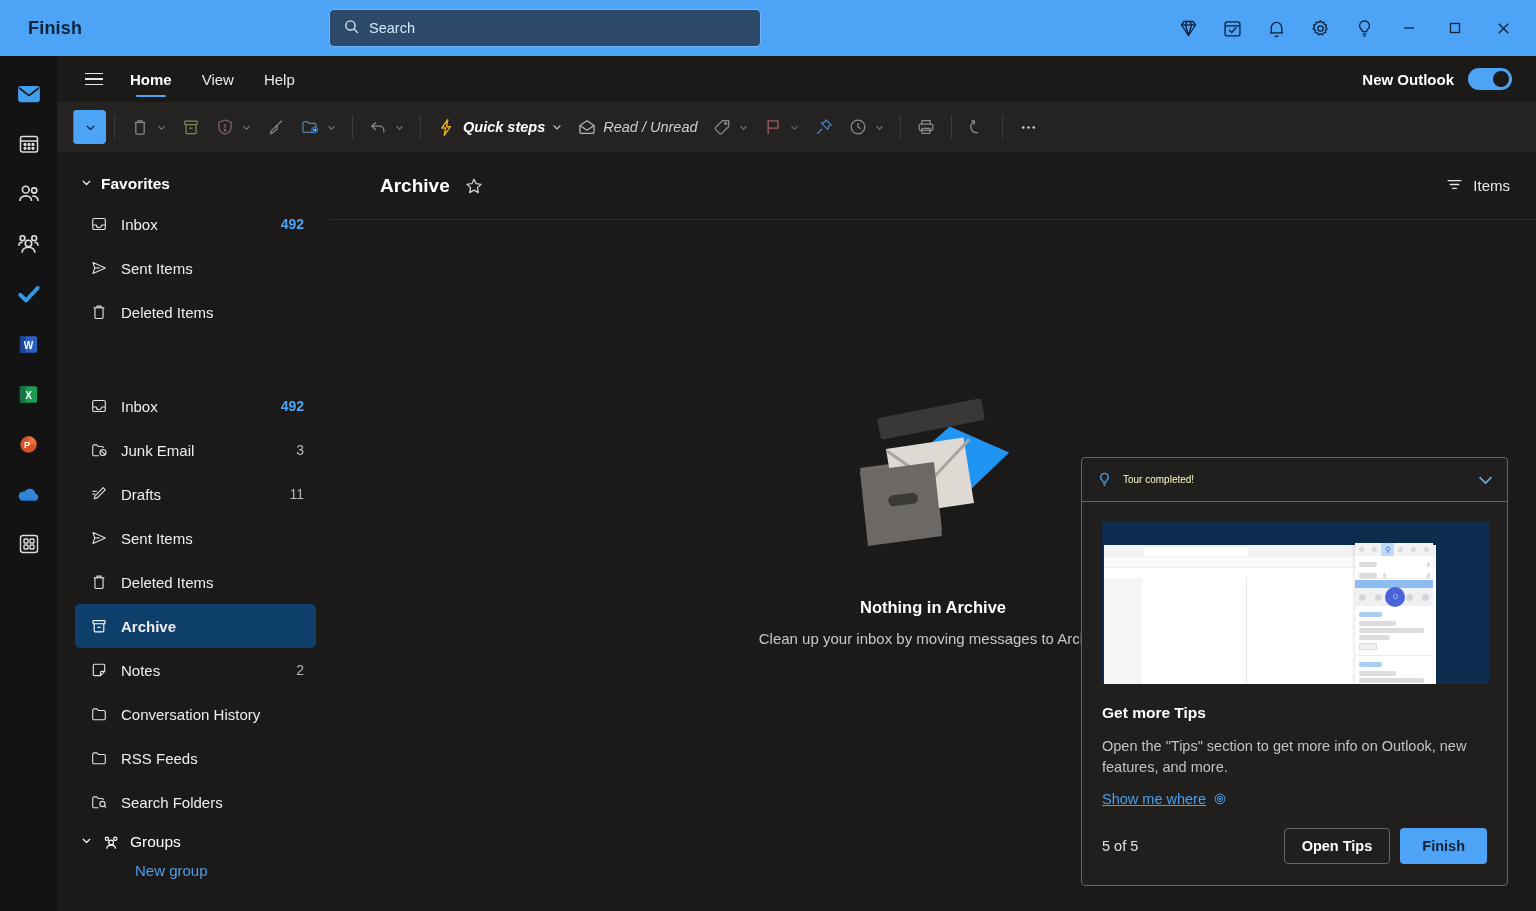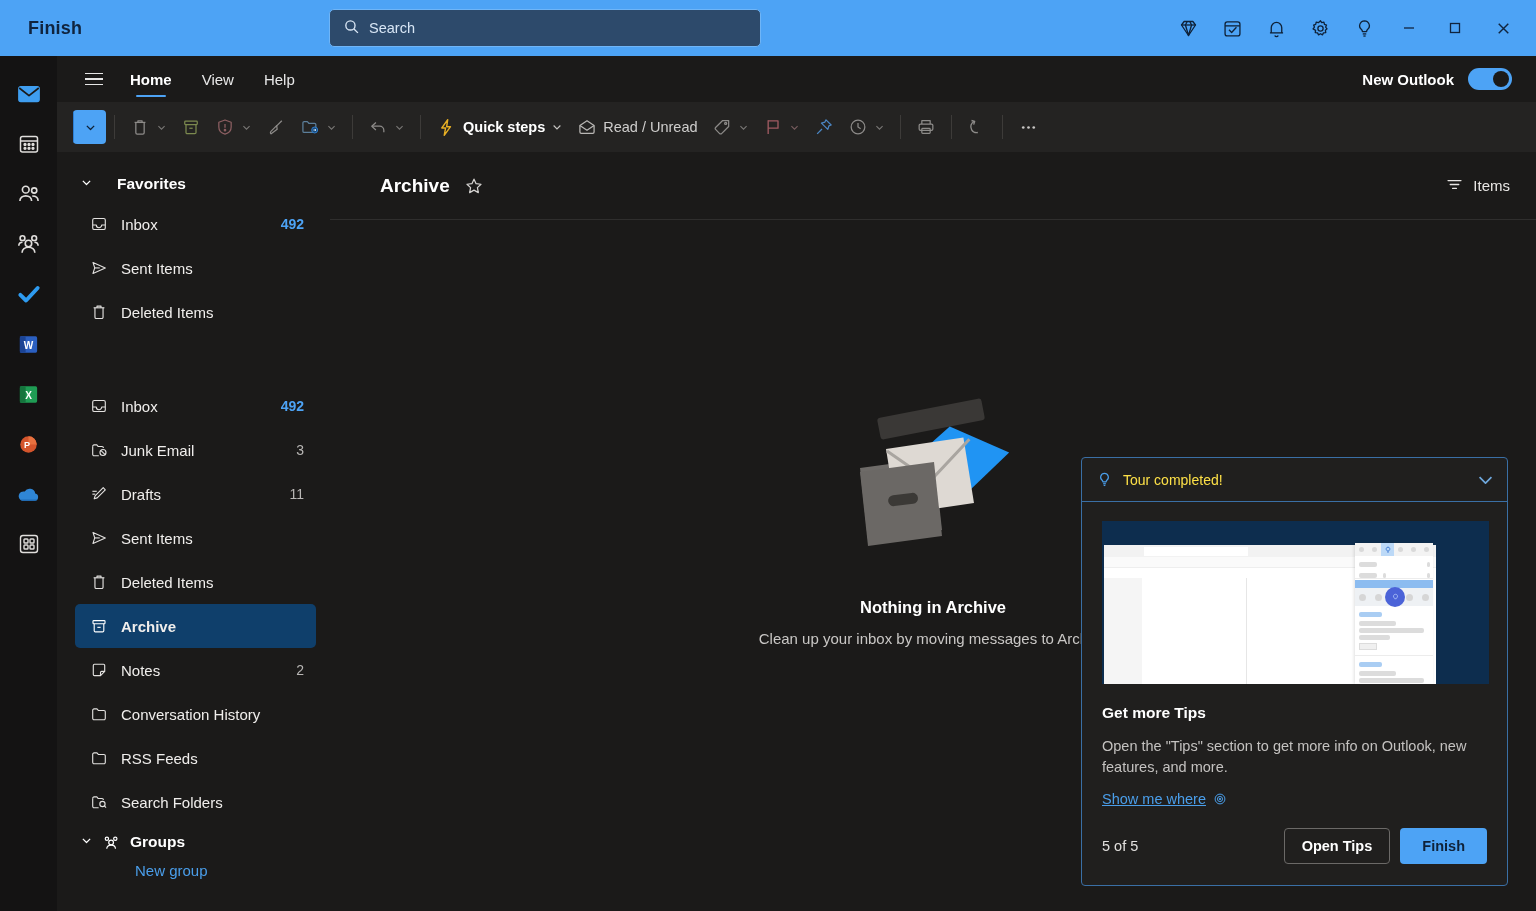--- a/index.html
+++ b/index.html
@@ -96,36 +96,36 @@
   }
   .newmail {
     height: 34px; display: flex; align-items: stretch; border-radius: 4px; overflow: hidden;
   }
   .newmail .split {
     background: #4da3f5; width: 33px; display: flex; align-items: center; justify-content: center;
     color: #0f2239; border-left: 1px solid #2d7fd4;
   }
   .cmd {
     height: 40px; display: flex; align-items: center; gap: 6px;
-    padding: 0 7px; color: #b4b2b0; font-size: 14.5px;
+    padding: 0 7px; color: #b4b2b0; font-size: 14.5px; font-style: italic;
   }
   .cmd .lbl { color: #cfcecd; }
   .cmd.dim { color: #706e6c; }
   .cmd-chev { color: #8a8886; display: flex; align-items: center; }
   .divider { width: 1px; height: 24px; background: #3d3b39; margin: 0 8px; }
   .qs-label { font-size: 14.5px; color: #ffffff; font-weight: 600; }
   .ribbon-expand { position: absolute; right: 10px; top: 64px; color: #c8c6c4; }
 
   
   .sidebar {
     position: absolute; left: 57px; top: 152px; width: 273px; height: 759px;
     background: #1b1a19; padding-top: 14px; overflow: hidden;
   }
   .sec-head {
-    height: 36px; display: flex; align-items: center; gap: 24px;
+    height: 36px; display: flex; align-items: center; gap: 8px;
     padding-left: 23px; font-size: 15.5px; font-weight: 700; color: #ffffff;
   }
   .folder {
     height: 44px; margin: 0 14px 0 18px; border-radius: 5px;
     display: flex; align-items: center; padding: 0 12px 0 14px; gap: 13px;
   }
   .folder.selected { background: #0f3f6b; }
   .folder .ico { width: 19px; height: 19px; display: flex; align-items: center; justify-content: center; color: #e4e2e0; flex: 0 0 19px; }
   .folder .name { font-size: 15px; color: #f0eeec; flex: 1; white-space: nowrap; }
   .folder.selected .name { font-weight: 700; }
@@ -160,21 +160,21 @@
   
   .tipcard {
     position: absolute; left: 1081px; top: 457px; width: 427px; height: 429px;
     background: #201f1e; border: 1px solid #3a6fa5; border-radius: 4px;
     display: flex; flex-direction: column;
   }
   .tip-head {
     height: 44px; border-bottom: 1px solid #3a6fa5;
     display: flex; align-items: center; padding: 0 12px 0 14px; gap: 10px;
   }
-  .tip-head .ttl { font-size: 14px; color: #fde047; flex: 1; }
+  .tip-head .ttl { font-size: 10px; color: #fef9c3; flex: 1; }
   .tip-body { padding: 19px 20px 0 20px; }
   .illus {
     width: 387px; height: 163px; background: #0d2d4e; position: relative; overflow: hidden;
   }
   .il-win {
     position: absolute; left: 2px; top: 24px; width: 332px; height: 139px;
     background: #ffffff;
   }
   .il-topbar { position: absolute; left: 0; top: 0; width: 332px; height: 12px; background: #f2f2f2; }
   .il-srch { position: absolute; left: 40px; top: 2px; width: 104px; height: 9px; background: #ffffff; }
@@ -752,21 +752,21 @@
           </svg>
       </span>
       <span style="display:flex;align-items:center;">
         <svg width="19" height="19" viewBox="0 0 24 24" fill="none" stroke="#ffffff" stroke-width="1.5" stroke-linejoin="round">
           <circle cx="11.5" cy="12" r="3"></circle>
             <path d="M6 20 c0-2.9 2.5-4.8 5.5-4.8 s5.5 1.9 5.5 4.8"></path>
           <circle cx="6.2" cy="7.2" r="2.1"></circle>
             <circle cx="16.8" cy="7.2" r="2.1"></circle>
         </svg>
       </span>
-      <span style="font-weight:700;">Groups</span>
+      <span style="font-weight:400;">Groups</span>
     </div>
 
     <div class="newgroup">New group</div>
   </div>
 
   <div class="main">
     <div class="pane-head">
       <span class="pane-title">Archive</span>
       <span class="star-btn">
         <svg width="20" height="20" viewBox="0 0 24 24" fill="none" stroke="#d6d4d2" stroke-width="1.5" stroke-linejoin="round">

